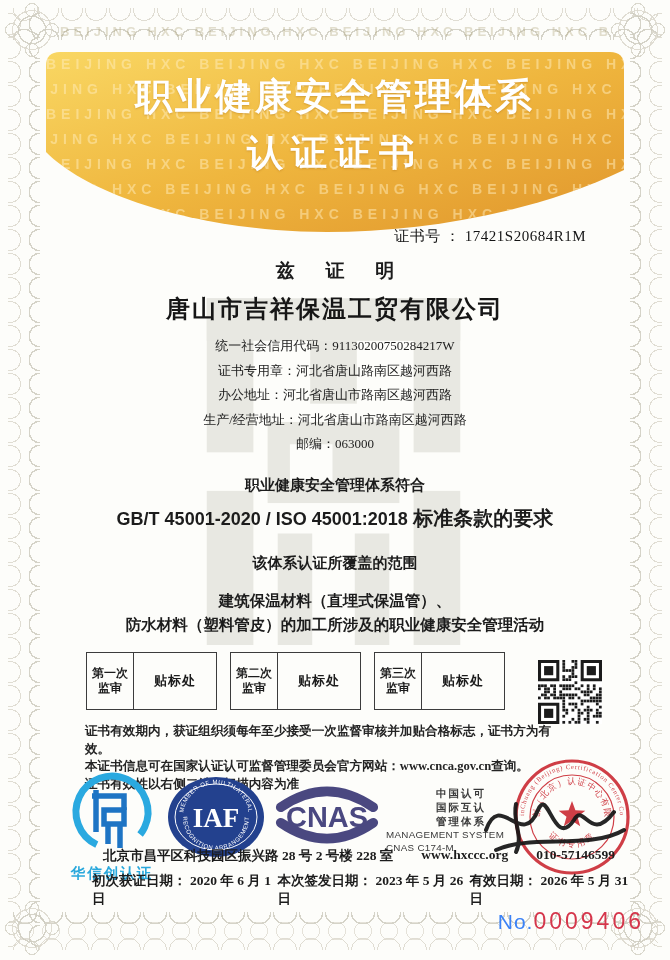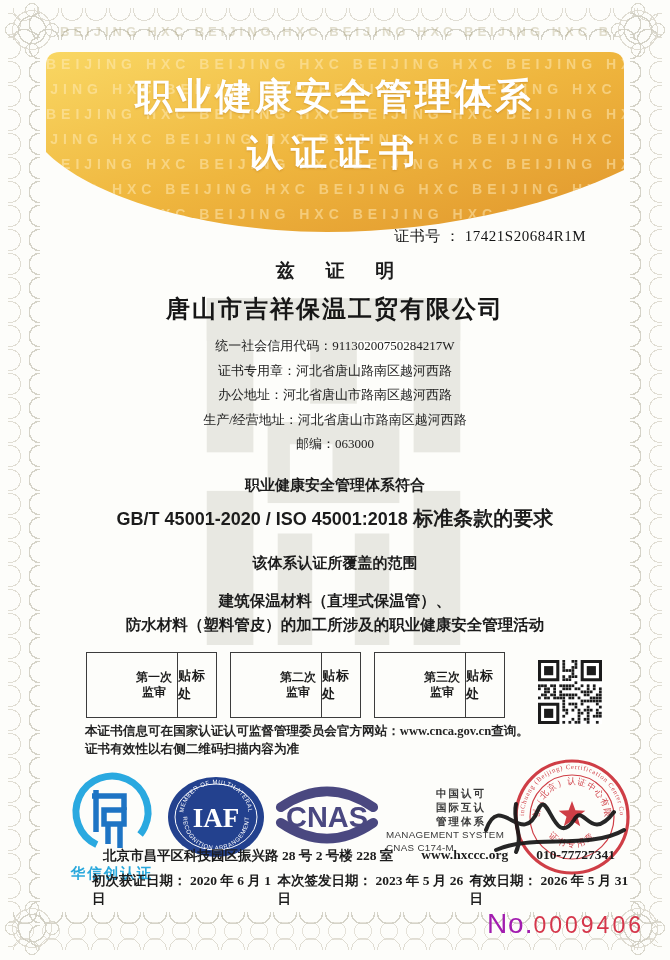--- a/index.html
+++ b/index.html
@@ -77,21 +77,21 @@
   .conform { margin-top:23px; font-size:15px; font-weight:bold; }
   .standard { margin-top:10px; font-size:18px; font-weight:bold;
     font-family:"Liberation Sans","DejaVu Sans",sans-serif; }
   .standard .suffix { font-size:20px; font-family:Liberation Sans, sans-serif; }
   .scope-head { margin-top:22px; font-size:15px; font-weight:bold; }
   .scope1 { margin-top:18px; font-size:15.5px; font-weight:bold; }
   .scope2 { margin-top:3px; font-size:15.5px; font-weight:bold; }
 
   
   .audits { position:absolute; left:86px; top:652px; display:flex; gap:13px; z-index:2; }
-  .audit { width:131px; height:66px; border:1.5px solid #3c3c3c; display:flex;padding-left:44px; }
+  .audit { width:131px; height:58px; border:1.5px solid #3c3c3c; display:flex; }
   .audit .round { width:47px; border-right:1.5px solid #3c3c3c; display:flex; flex-direction:column;
     justify-content:center; align-items:center; font-size:12px; font-weight:bold; line-height:15px; }
   .audit .sticker { flex:1; display:flex; align-items:center; justify-content:center;
     font-size:13px; font-weight:bold; letter-spacing:1px; }
 
   
   .qr { position:absolute; left:538px; top:660px; z-index:2; }
 
   
   .notes { position:absolute; left:85px; top:723px; width:490px; z-index:2;
@@ -110,21 +110,21 @@
   .cnas-caption .en { font-size:9.8px; line-height:13px; letter-spacing:.3px; }
   .seal { position:absolute; left:412px; top:-16px; }
 
   
   .dates { position:absolute; left:92px; right:34px; top:872px; z-index:2;
     display:flex; justify-content:space-between; font-size:13.5px; font-weight:bold; }
   .addr-row { position:absolute; left:82px; right:34px; top:847px; z-index:2;
     display:flex; justify-content:center; gap:28px; font-size:13.5px; font-weight:bold; }
   .serial { position:absolute; right:26px; top:908px; z-index:3;
     font-family:"Liberation Sans","DejaVu Sans",sans-serif; }
-  .serial .no { font-size:28px; color:#a21caf; letter-spacing:1px; }
+  .serial .no { font-size:21px; color:#3b82f6; letter-spacing:1px; }
   .serial .num { font-size:23px; color:#d5364b; letter-spacing:3px; }
 </style>
 </head>
 <body>
 
 <div class="cert">
 
   <div class="lace lace-top"></div>
   <div class="lace lace-bottom"></div>
   <div class="lace lace-left"></div>
@@ -374,20 +374,21 @@
           <rect x="30" y="60" width="2.7" height="2.7"></rect>
           <rect x="36" y="60" width="2.7" height="2.7"></rect>
           <rect x="39" y="60" width="2.7" height="2.7"></rect>
           <rect x="48" y="60" width="2.7" height="2.7"></rect>
           <rect x="57" y="60" width="2.7" height="2.7"></rect>
         </g>
     </svg>
   </div>
 
   <div class="notes">
+    <div>证书有效期内，获证组织须每年至少接受一次监督审核并加贴合格标志，证书方为有效。</div>
     <div>本证书信息可在国家认证认可监督管理委员会官方网站：www.cnca.gov.cn查询。</div>
     <div>证书有效性以右侧二维码扫描内容为准</div>
   </div>
 
   <div class="logos">
 
     <div class="hxc-logo">
       <svg width="100" height="96" viewBox="0 0 100 96">
         <circle cx="50" cy="44" r="36" fill="none" stroke="#2aa9e0" stroke-width="7" stroke-dasharray="178 49" transform="rotate(115 50 44)"></circle>
         <g fill="none" stroke="#1e74c4" stroke-width="5.5">
@@ -476,20 +477,20 @@
     </div>
     <div>
       <span>有效日期：</span>
       <span>2026 年 5 月 31 日</span>
     </div>
   </div>
 
   <div class="addr-row">
     <span>北京市昌平区科技园区振兴路 28 号 2 号楼 228 室</span>
     <span>www.hxccc.org</span>
-    <span>010-77727341</span>
+    <span>010-57146599</span>
   </div>
 
   <div class="serial">
     <span class="no">No.</span><span class="num">0009406</span>
   </div>
 
 </div>
 
 </body></html>

